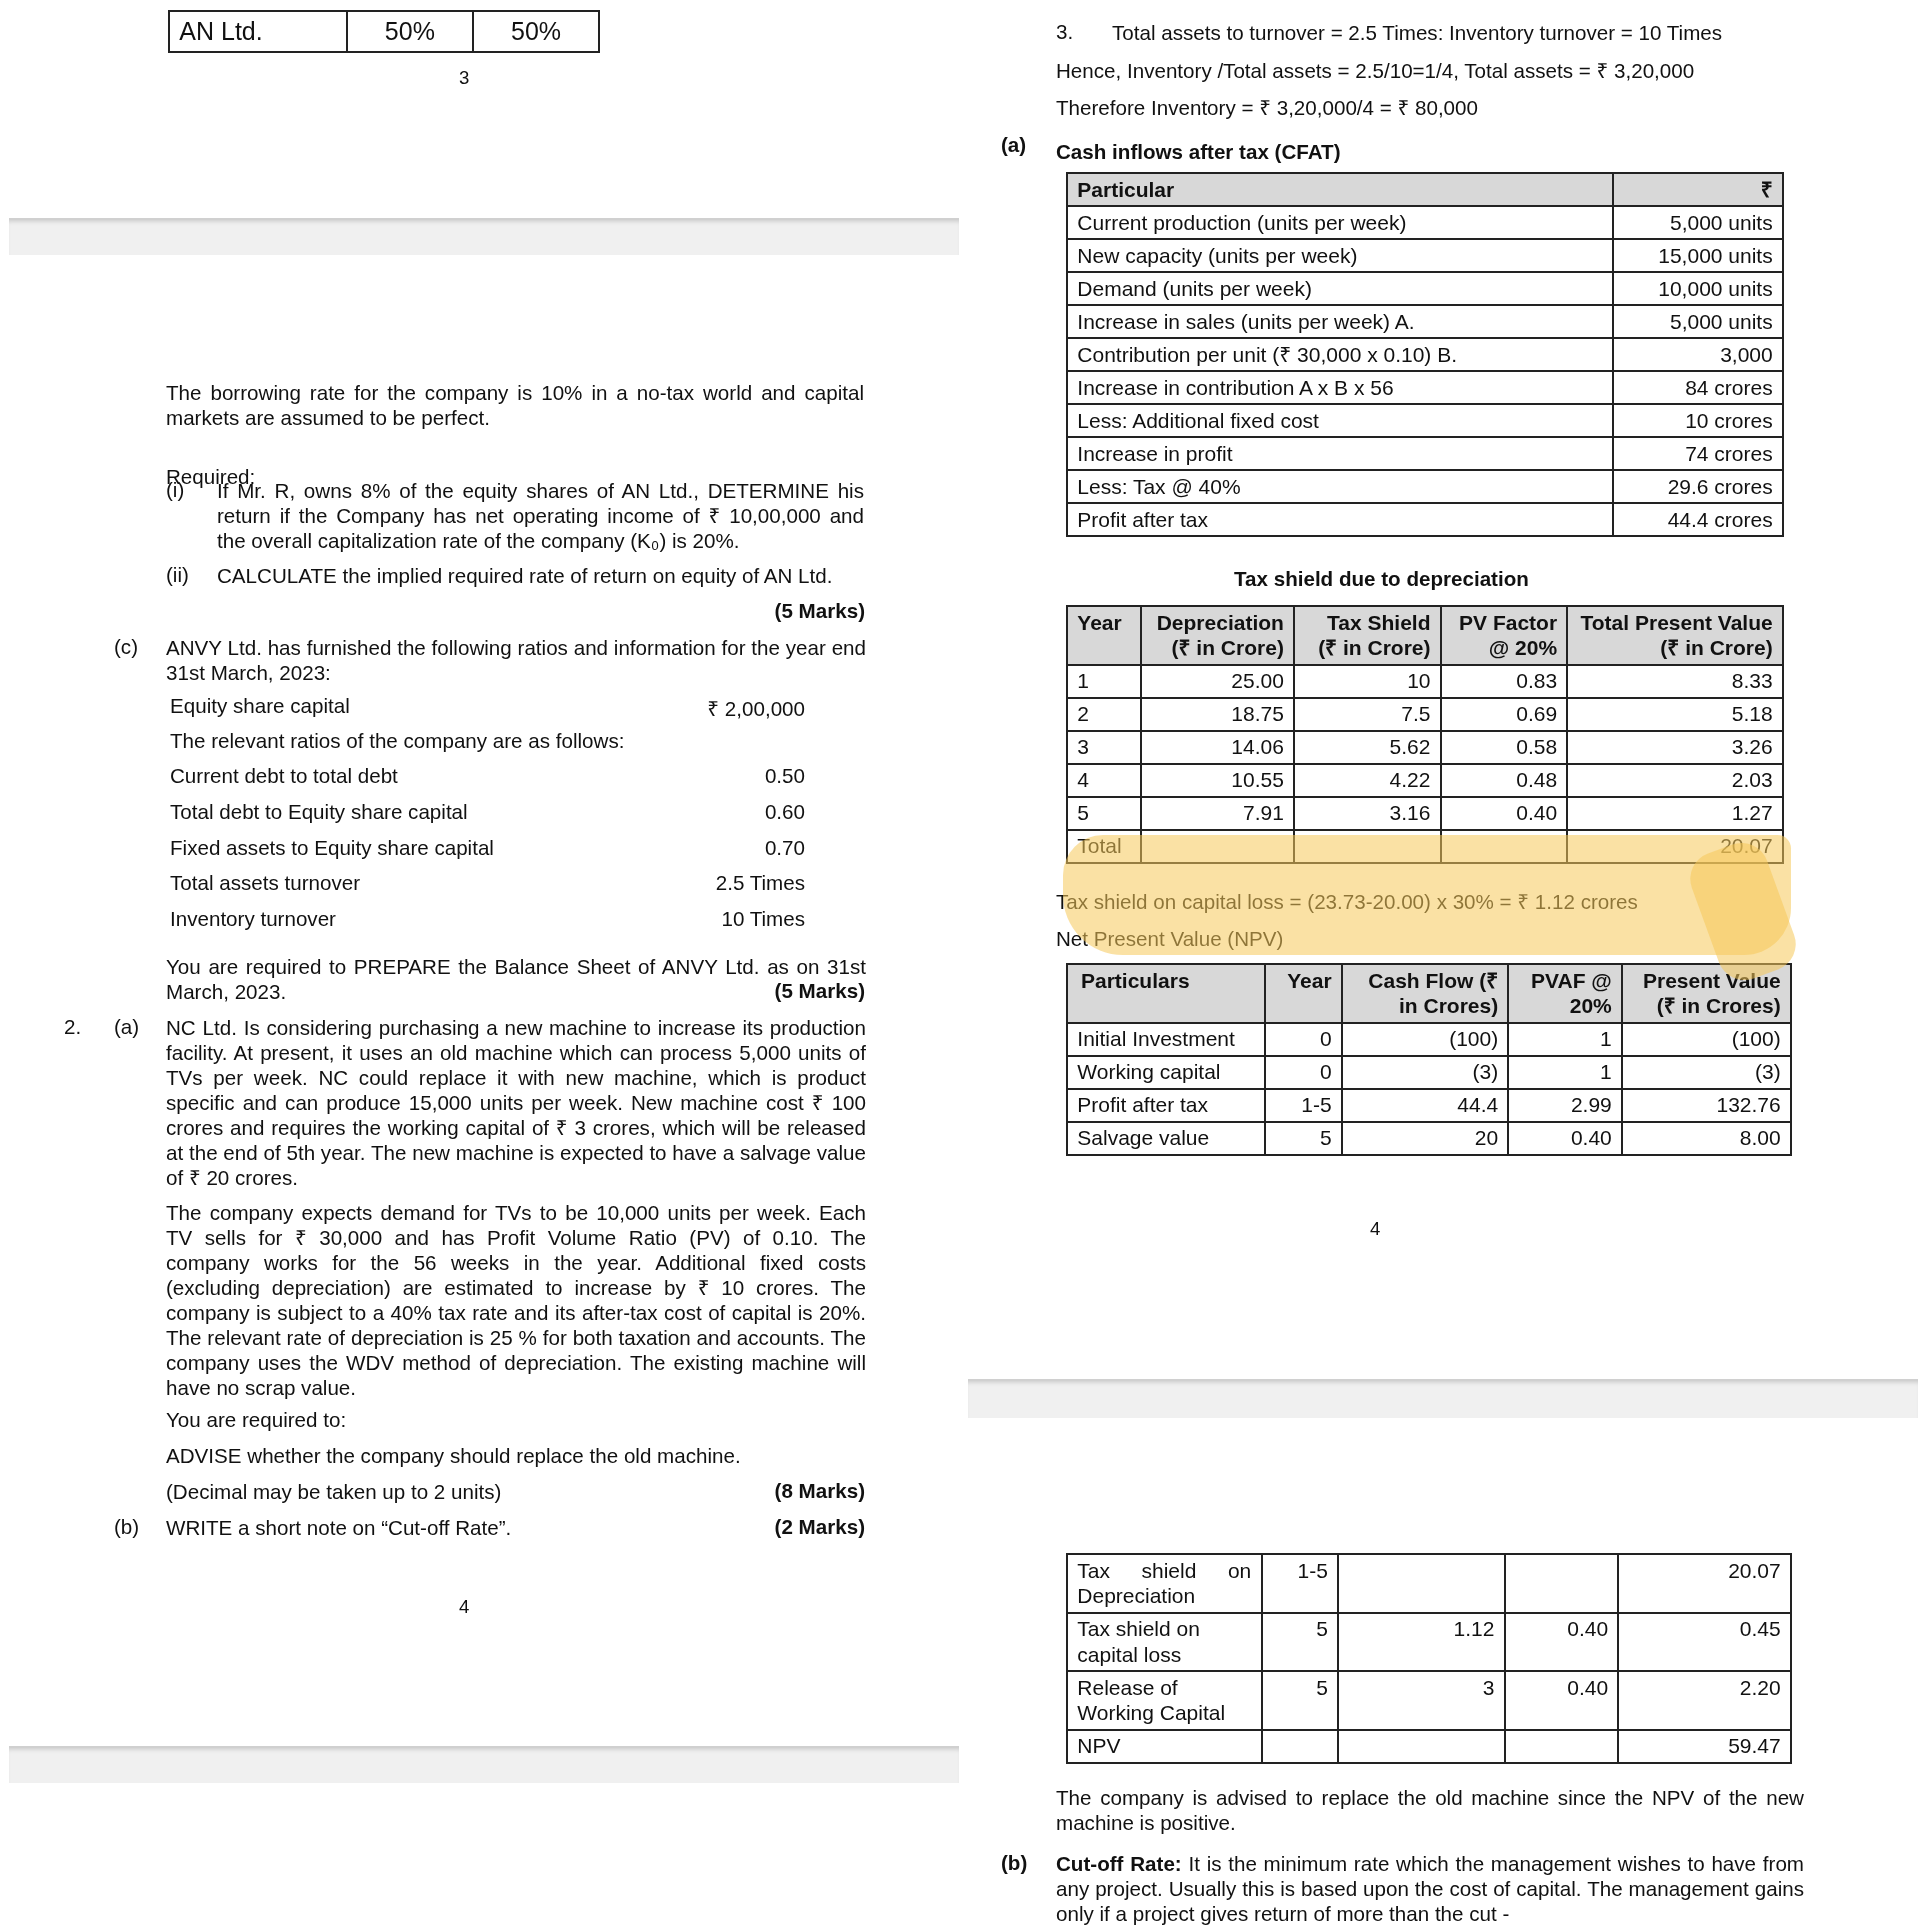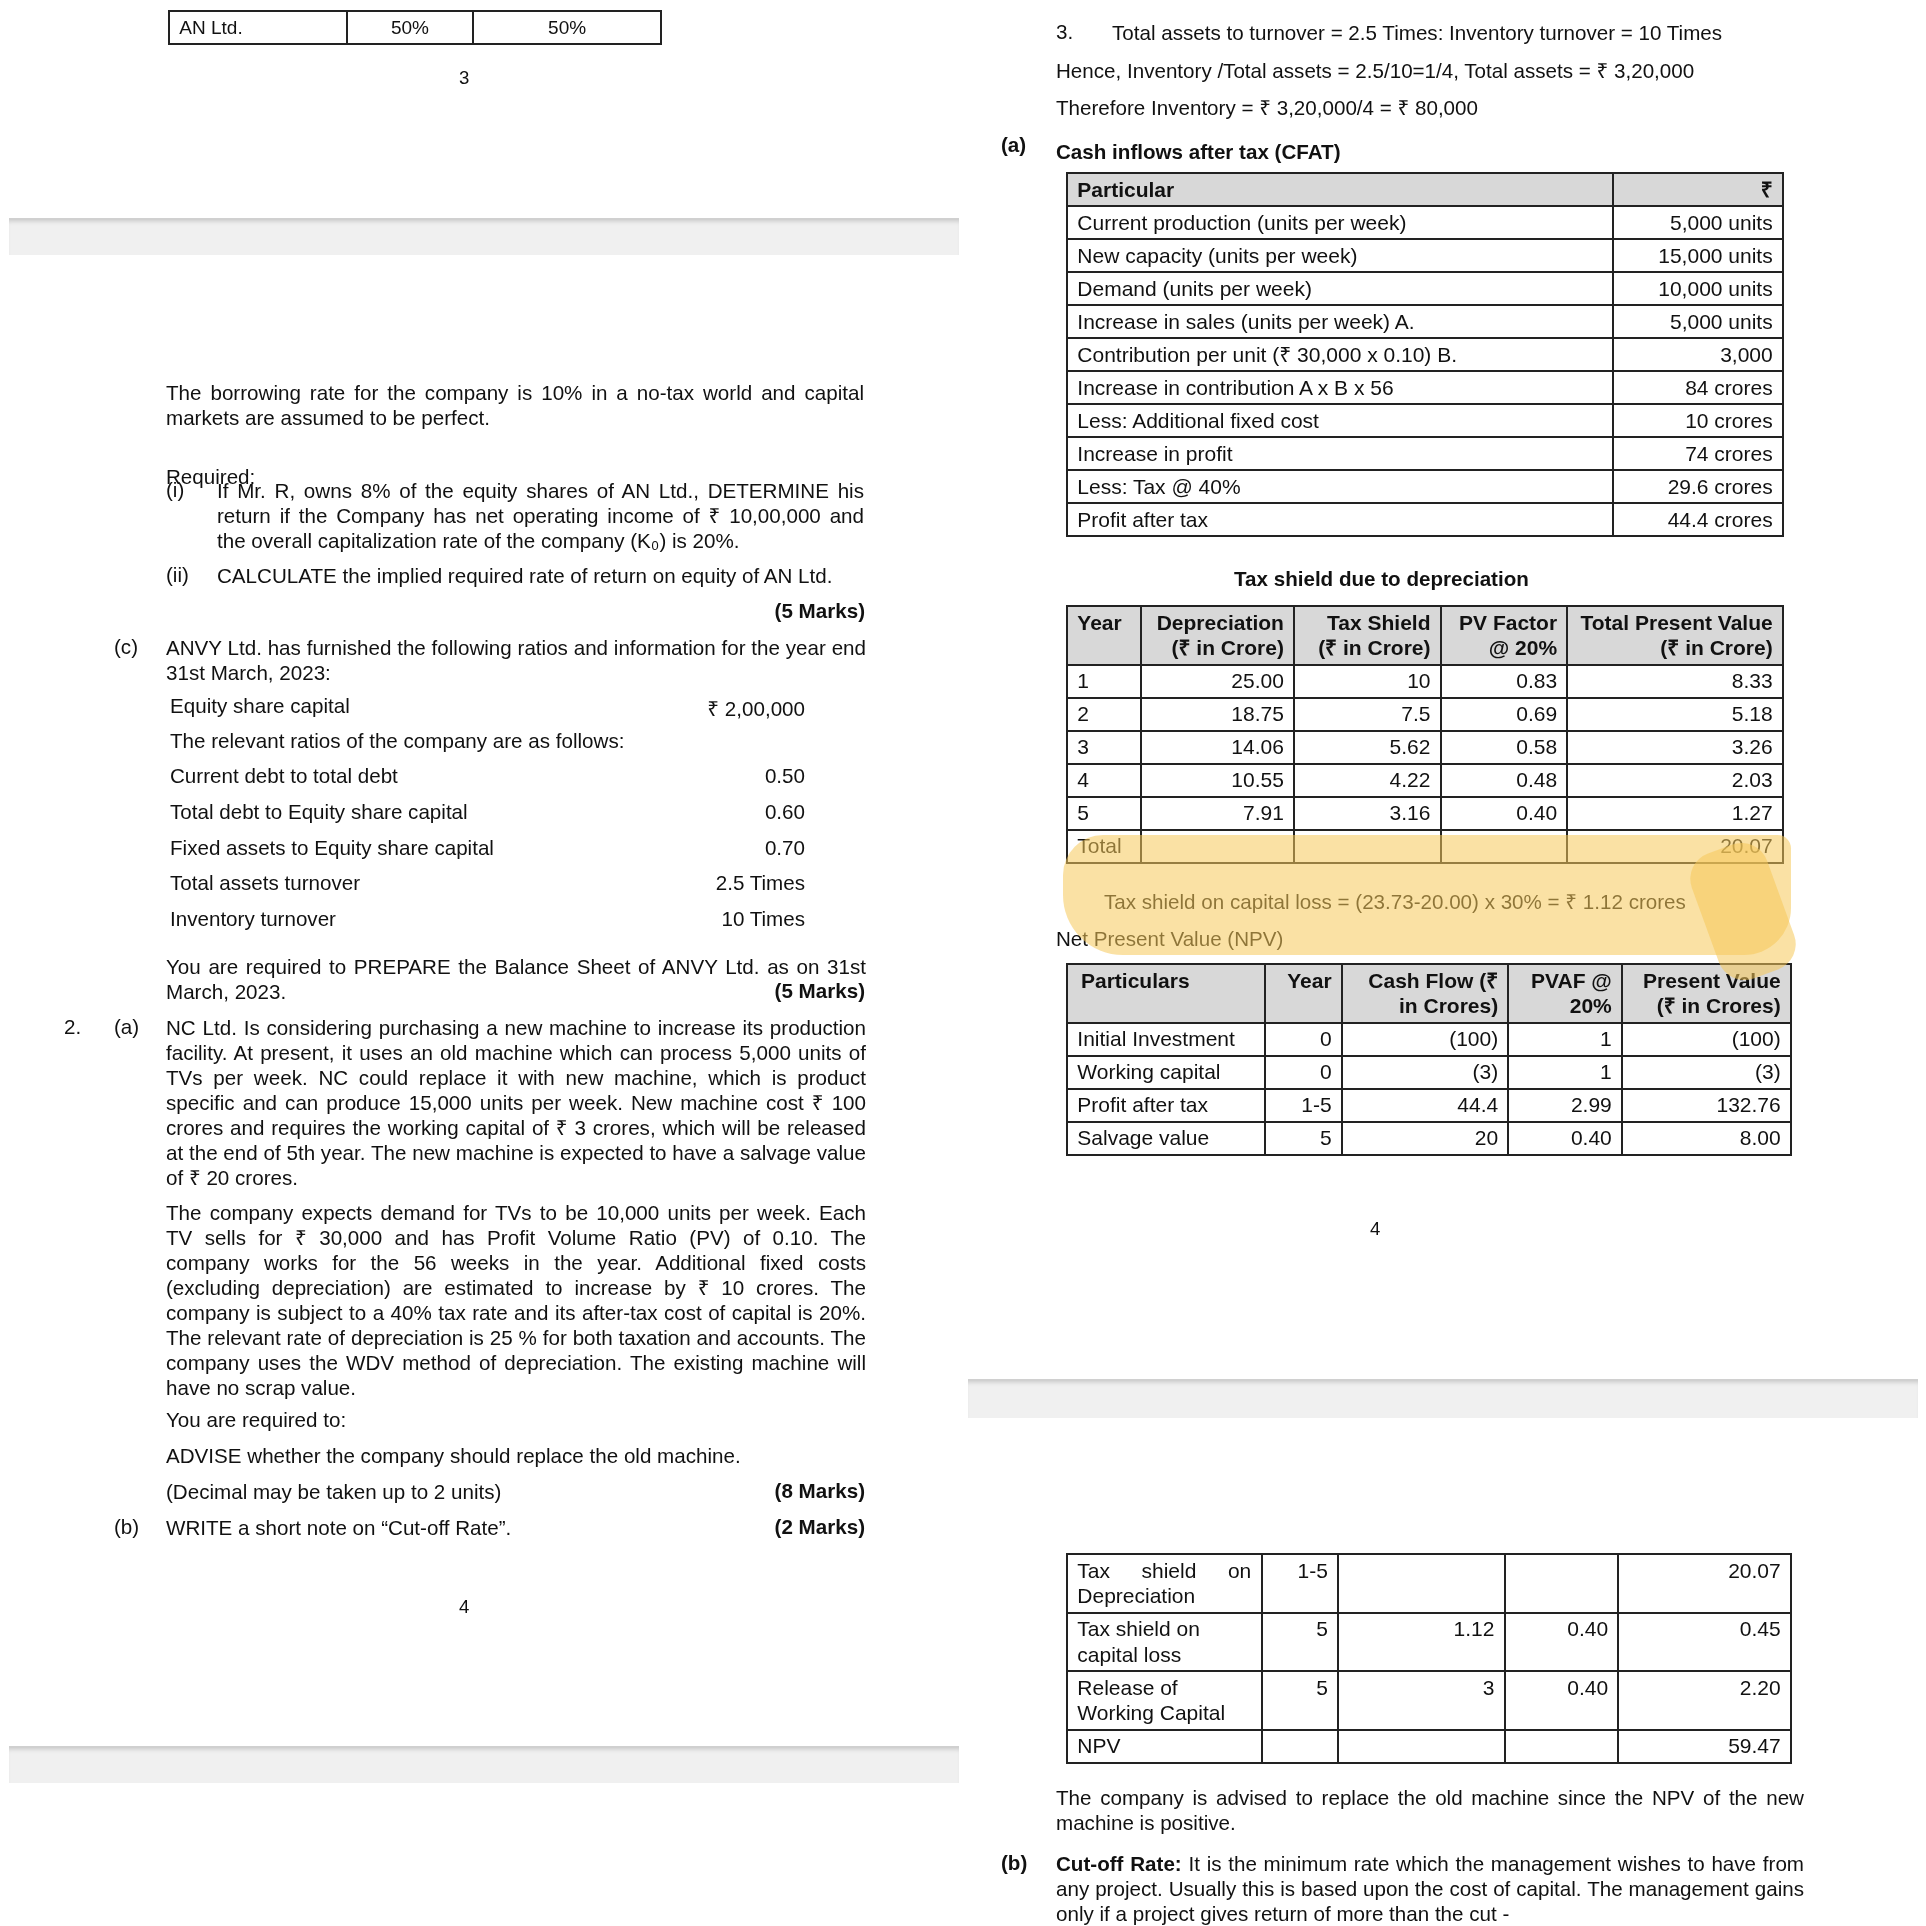--- a/index.html
+++ b/index.html
@@ -15,21 +15,21 @@
   .c{text-align:center;}
   p{margin:0;}
   .para{position:absolute;line-height:25px;text-align:justify;}
   .bold{font-weight:bold;}
   .row{position:absolute;display:flex;justify-content:space-between;}
   .highlight{position:absolute;background:rgba(245,200,90,0.55);border-radius:20px;pointer-events:none;}
 </style>
 </head>
 <body>
 
-<table style="left:168px;top:10px;width:494px;font-size:19px;">
+<table style="left:168px;top:10px;width:432px;font-size:25px;">
   <tbody>
       <tr>
     <td style="width:157px;padding:4px 9.3px;">AN Ltd.</td>
     <td class="c" style="width:106px;border-left:0.7px solid #444;">50%</td>
     <td class="c">50%</td>
   </tr>
 </tbody>
   </table>
 <div class="abs" style="left:459px;top:67px;font-size:18.6px;">3</div>
 
@@ -200,21 +200,21 @@
   <tr>
         <td>Total</td>
         <td class="r"></td>
         <td class="r"></td>
         <td class="r"></td>
         <td class="r">20.07</td>
       </tr>
 </tbody>
   </table>
 
-<p class="para" style="left:1056px;top:889px;margin-left:48px;">Tax shield on capital loss = (23.73-20.00) x 30% = ₹ 1.12 crores</p>
+<p class="para" style="left:1056px;top:889px;">Tax shield on capital loss = (23.73-20.00) x 30% = ₹ 1.12 crores</p>
 <p class="para" style="left:1056px;top:926px;">Net Present Value (NPV)</p>
 
 <table style="left:1066px;top:963px;width:726px;">
   <tbody>
       <tr>
     <th class="l" style="width:174px;vertical-align:top;padding-left:13px;">Particulars</th>
     <th class="r" style="width:56px;vertical-align:top;">Year</th>
     <th class="r" style="width:146px;">Cash Flow (₹ in Crores)</th>
     <th class="r" style="width:93px;">PVAF @ 20%</th>
     <th class="r">Present Value (₹ in Crores)</th>

